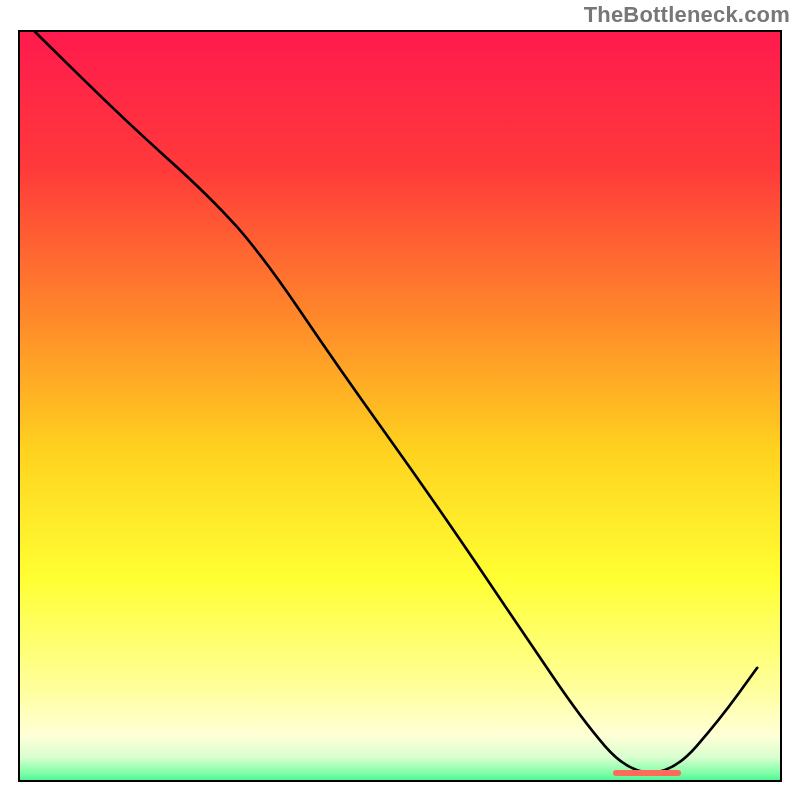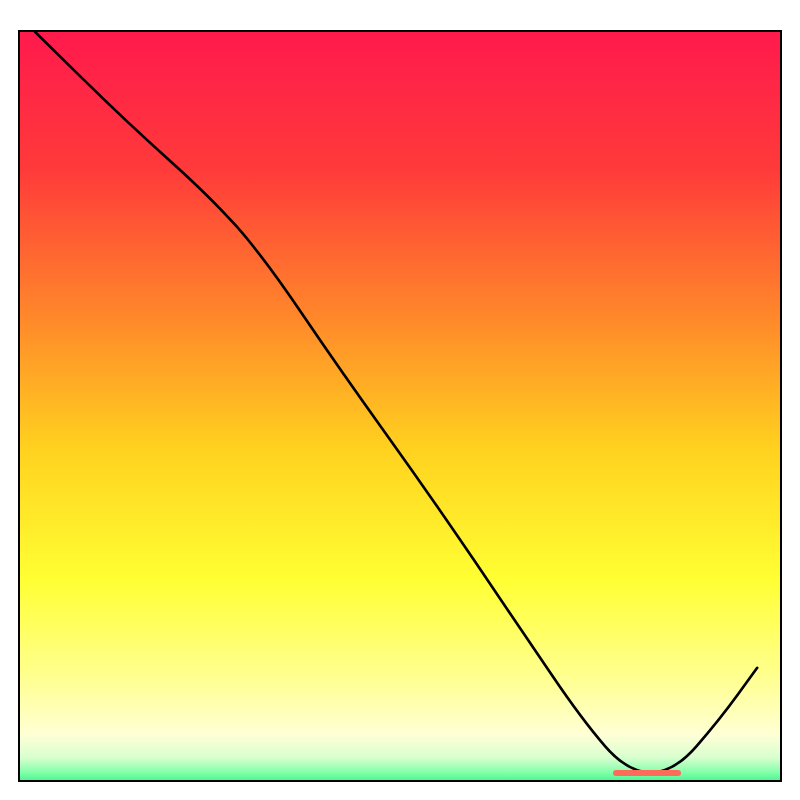--- a/index.html
+++ b/index.html
@@ -48,20 +48,21 @@
   .marker {
     position: absolute;
     height: 6px;
     border-radius: 3px;
   }
 </style>
 </head>
 <body>
 
 <div class="frame">
+  <div class="watermark">TheBottleneck.com</div>
 
   <div class="plot-box">
 
     <svg class="gradient" viewBox="0 0 100 100" preserveAspectRatio="none">
       <defs>
         <linearGradient id="bg-grad" x1="0" y1="0" x2="0" y2="1">
             <stop offset="0%" stop-color="#ff1a4d"></stop>
             <stop offset="18%" stop-color="#ff3a3a"></stop>
             <stop offset="38%" stop-color="#ff8a2a"></stop>
             <stop offset="55.00000000000001%" stop-color="#ffd21f"></stop>

